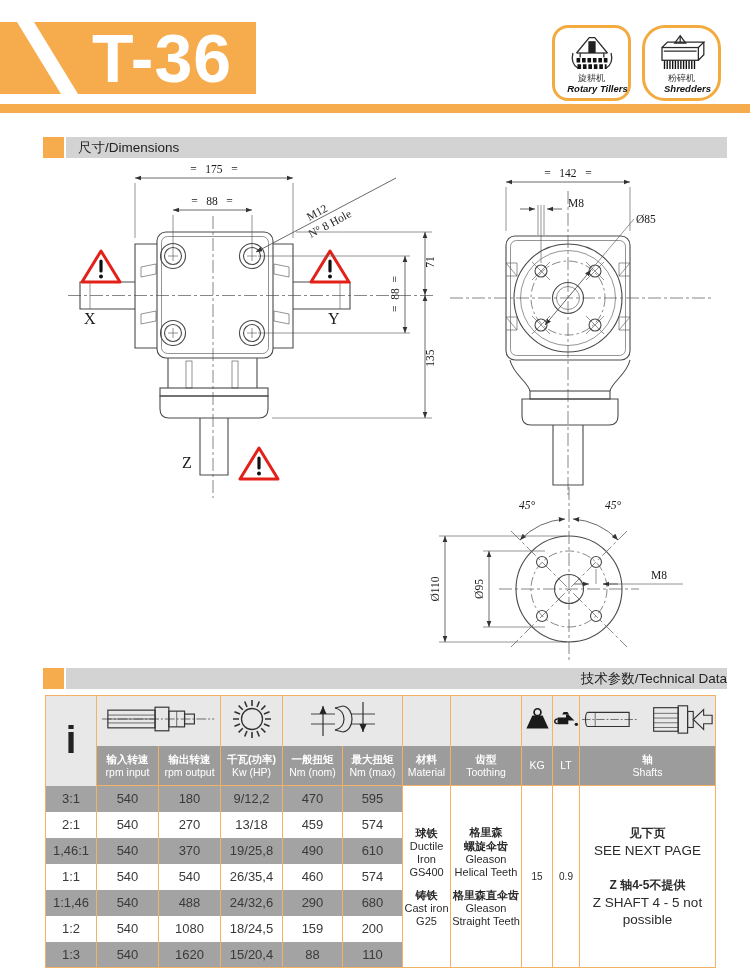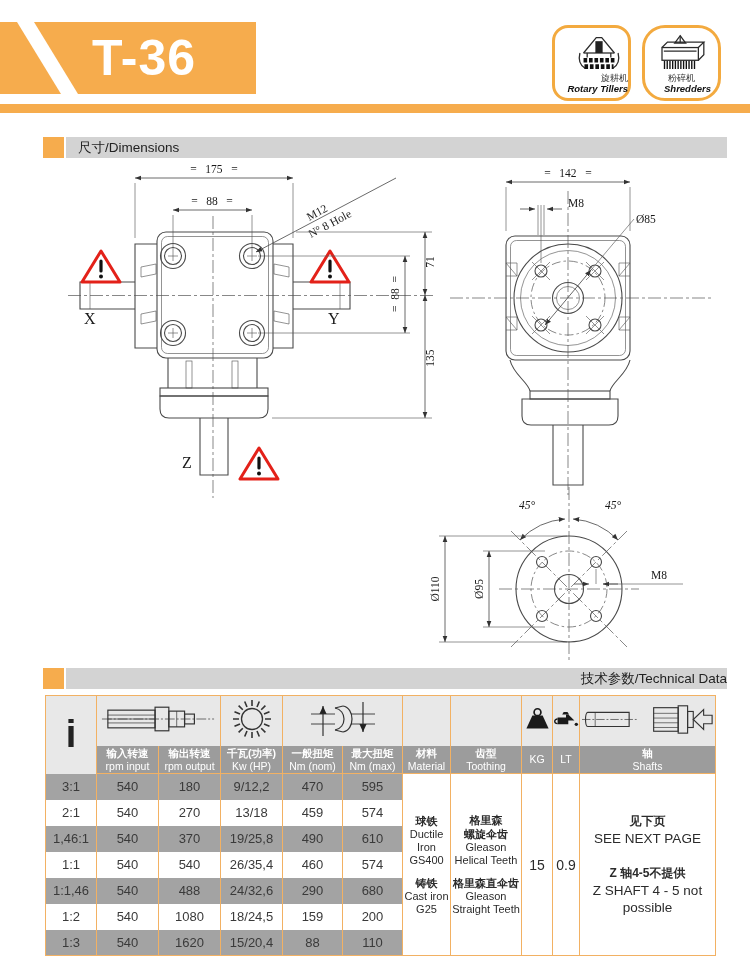--- a/index.html
+++ b/index.html
@@ -3,21 +3,21 @@
 <meta charset="utf-8">
 <style>
   html,body{margin:0;padding:0;background:#fff;}
   #page{position:relative;width:750px;height:977px;background:#fff;overflow:hidden;
         font-family:"Liberation Sans",sans-serif;}
 
   
   .hdr-block{position:absolute;left:0;top:22px;width:256px;height:72px;background:#F6AC4D;}
   .hdr-stripe{position:absolute;left:0;top:0;width:256px;height:72px;}
   .hdr-title{position:absolute;left:92px;top:22px;width:164px;height:72px;line-height:72px;
-             font-size:50px;font-weight:bold;color:#fff;letter-spacing:1px;}
+             font-size:68px;font-weight:bold;color:#fff;letter-spacing:1px;}
   .hdr-band{position:absolute;left:0;top:104px;width:750px;height:9px;background:#F6AC4D;}
   .badge{position:absolute;top:25px;width:79px;height:76px;box-sizing:border-box;
          border:3px solid #F3AA3F;border-radius:16px;background:#fff;
          display:flex;flex-direction:column;align-items:center;}
   .badge svg{margin-top:5px;}
   .badge .bzh{font-size:9px;color:#333;line-height:10px;}
   .badge .ben{font-size:9.5px;font-weight:bold;font-style:italic;color:#111;line-height:11px;margin-left:12px;}
 
   
   .sec-square{position:absolute;left:43px;width:21px;height:21px;background:#F6AC4D;}
@@ -45,37 +45,37 @@
   #tdata .sub{background:#9C9C9C;color:#fff;border-bottom:1px solid #F2B163;}
   #tdata .sub .zh{display:block;font-size:10.5px;font-weight:bold;line-height:13px;}
   #tdata .sub .en{display:block;font-size:10.5px;line-height:12px;}
   #tdata .d{font-size:13px;color:#3a3a3a;}
   #tdata tr.alt td.d{background:#a3a3a3;}
   #tdata tr.pl td.d{background:#FFFFFF;}
   #tdata .mg{background:#fff;font-size:10.5px;color:#2b2b2b;line-height:13px;}
   #tdata .mg .czh{display:block;font-size:11px;font-weight:bold;line-height:14px;}
   #tdata .mg .cen{display:block;font-size:11px;line-height:13px;}
   #tdata .mg .gap{display:block;height:9px;}
-  #tdata .num{background:#fff;font-size:14px;color:#2b2b2b;}
+  #tdata .num{background:#fff;font-size:10px;color:#2b2b2b;}
   #tdata .shafts .big{display:block;font-size:13.5px;line-height:17px;}
   #tdata .shafts .czh{font-size:12px;}
 </style>
 </head>
 <body>
 
 <div id="page">
 
   <div class="hdr-block">
     <svg class="hdr-stripe" width="256" height="72">
       <polygon points="17,0 34,0 78,72 61,72" fill="#fff"></polygon>
     </svg>
   </div>
   <div class="hdr-title">T-36</div>
 
-  <div class="badge" style="left:552px;align-items:flex-end;">
+  <div class="badge" style="left:552px;">
     <svg width="58" height="40" viewBox="0 0 58 44">
       <g fill="none" stroke="#2b2b2b" stroke-width="1.4">
         <path d="M12,22 L26,5 H32 L46,22"></path>
         <path d="M12,22 H46"></path>
         <path d="M8,22 Q5,34 14,39"></path>
         <path d="M50,22 Q53,34 44,39"></path>
         <path d="M16,22 V27 M42,22 V27"></path>
       </g>
       <rect x="25" y="9" width="8" height="13" fill="#222"></rect>
       <g stroke="#111" stroke-width="5" stroke-dasharray="4 2">
@@ -342,21 +342,21 @@
             <path d="M76,14 H102 M76,19 H102 M76,24 H102 M76,29 H102" stroke-width="0.7"></path>
             <rect x="102" y="6" width="10" height="29"></rect>
             <rect x="112" y="12" width="6" height="17"></rect>
             <path d="M138,16 H129 V10 L118,20.5 L129,31 V25 H138 Z"></path>
           </g>
           <path d="M0,20.5 H58" fill="none" stroke="#333" stroke-width="0.7" stroke-dasharray="9 2 2 2"></path>
         </svg>
       </td>
     </tr>
 
-    <tr style="height:28px">
+    <tr style="height:40px">
       <td class="sub">
         <span class="zh">输入转速</span>
         <span class="en">rpm input</span>
       </td>
       <td class="sub">
         <span class="zh">输出转速</span>
         <span class="en">rpm output</span>
       </td>
       <td class="sub">
         <span class="zh">千瓦(功率)</span>

